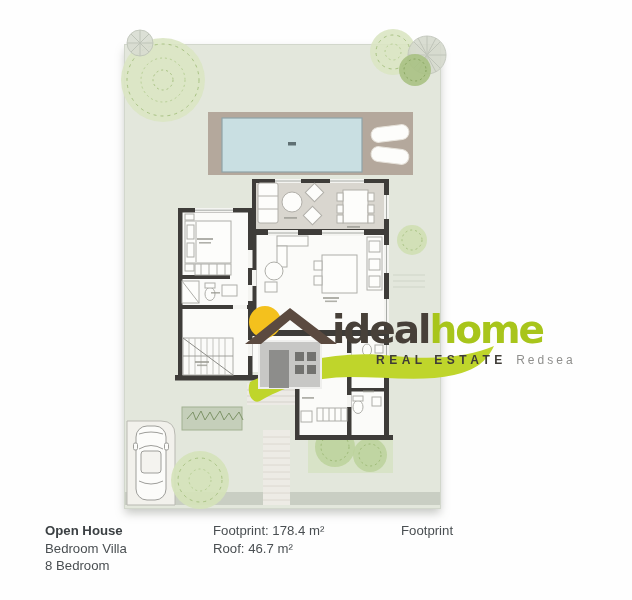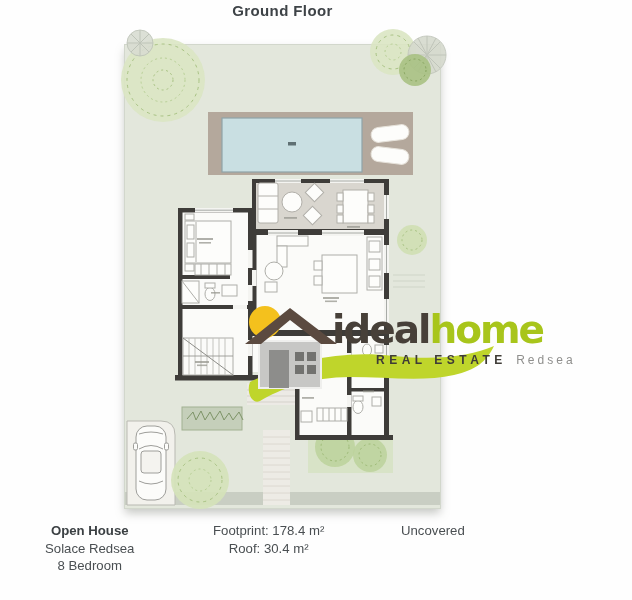--- a/index.html
+++ b/index.html
@@ -21,32 +21,31 @@
   .brand{font-family:"DejaVu Sans",sans-serif;font-size:39px;font-weight:700;
          letter-spacing:-2px;line-height:40px;}
   .brand .p1{color:#474039;}
   .brand .p2{color:#a8c51b;}
   .tagline{margin-top:3px;font-size:12px;padding-left:44px;}
   .tagline .t1{font-weight:700;color:#3f3c37;letter-spacing:4.5px;}
   .tagline .t2{font-weight:400;color:#8f8f8d;letter-spacing:3px;margin-left:6px;}
   
   .details{position:absolute;left:0;top:522px;width:632px;font-size:13.2px;
            color:#4a4f52;line-height:17.6px;}
-  .col{position:absolute;top:0;text-align:center;}
+  .col{position:absolute;top:0;}
   .col.c1{left:45px;}
   .col.c2{left:213px;}
   .col.c3{left:401px;}
   .col .head{font-weight:700;color:#3b4043;}
 </style>
 </head>
 <body>
 
 <div id="stage">
 
-  <div class="title">Ground Floor</div>
 
   <div class="plot">
     <svg width="315" height="463" viewBox="0 0 315 463">
 
       <rect x="0" y="447" width="315" height="13" fill="#c9cec3"></rect>
 
       <g>
         <rect x="83" y="67" width="205" height="63" fill="#b4a89c"></rect>
         <rect x="97" y="73" width="140" height="54" fill="#c9dfe2" stroke="#8fa4a8" stroke-width="1.2"></rect>
         <rect x="163" y="97" width="8" height="3.5" fill="#5f7073"></rect>
@@ -335,25 +334,25 @@
       <div class="tagline">
         <span class="t1">REAL ESTATE</span>
         <span class="t2">Redsea</span>
       </div>
     </div>
   </div>
 
   <div class="details">
     <div class="col c1">
       <div class="head">Open House</div>
-      <div>Solace Redsea</div>
+      <div>Bedroom Villa</div>
       <div>8 Bedroom</div>
     </div>
     <div class="col c2">
       <div>Footprint: 178.4 m²</div>
-      <div>Roof: 30.4 m²</div>
+      <div>Roof: 46.7 m²</div>
     </div>
     <div class="col c3">
-      <div>Uncovered</div>
+      <div>Footprint</div>
     </div>
   </div>
 
 </div>
 
 </body></html>

